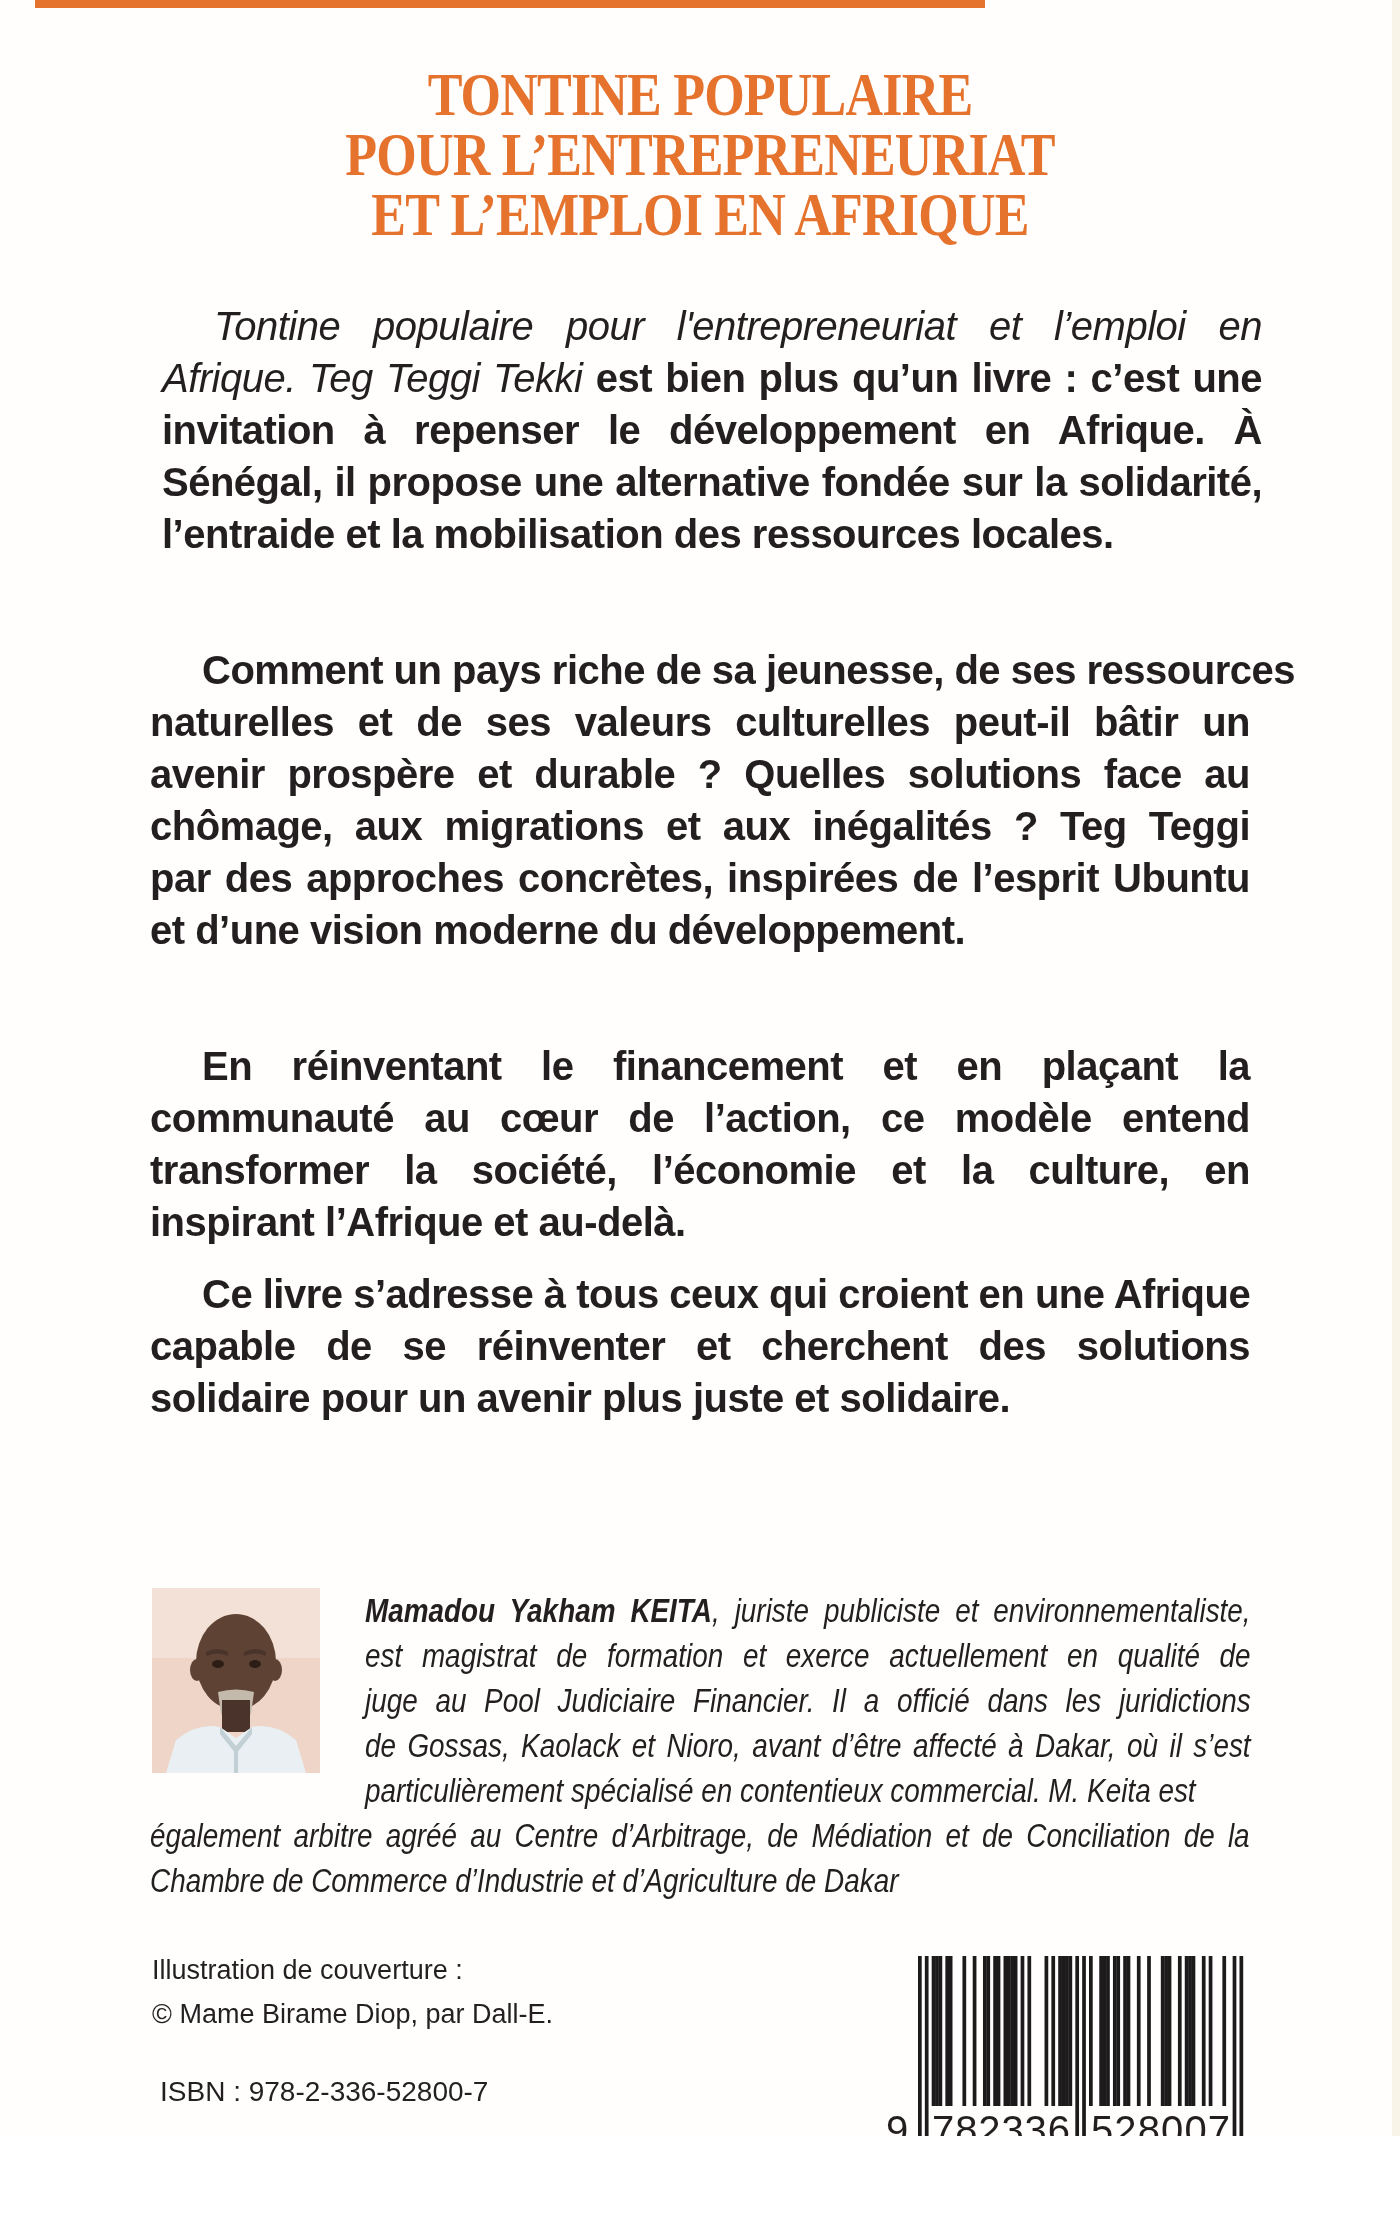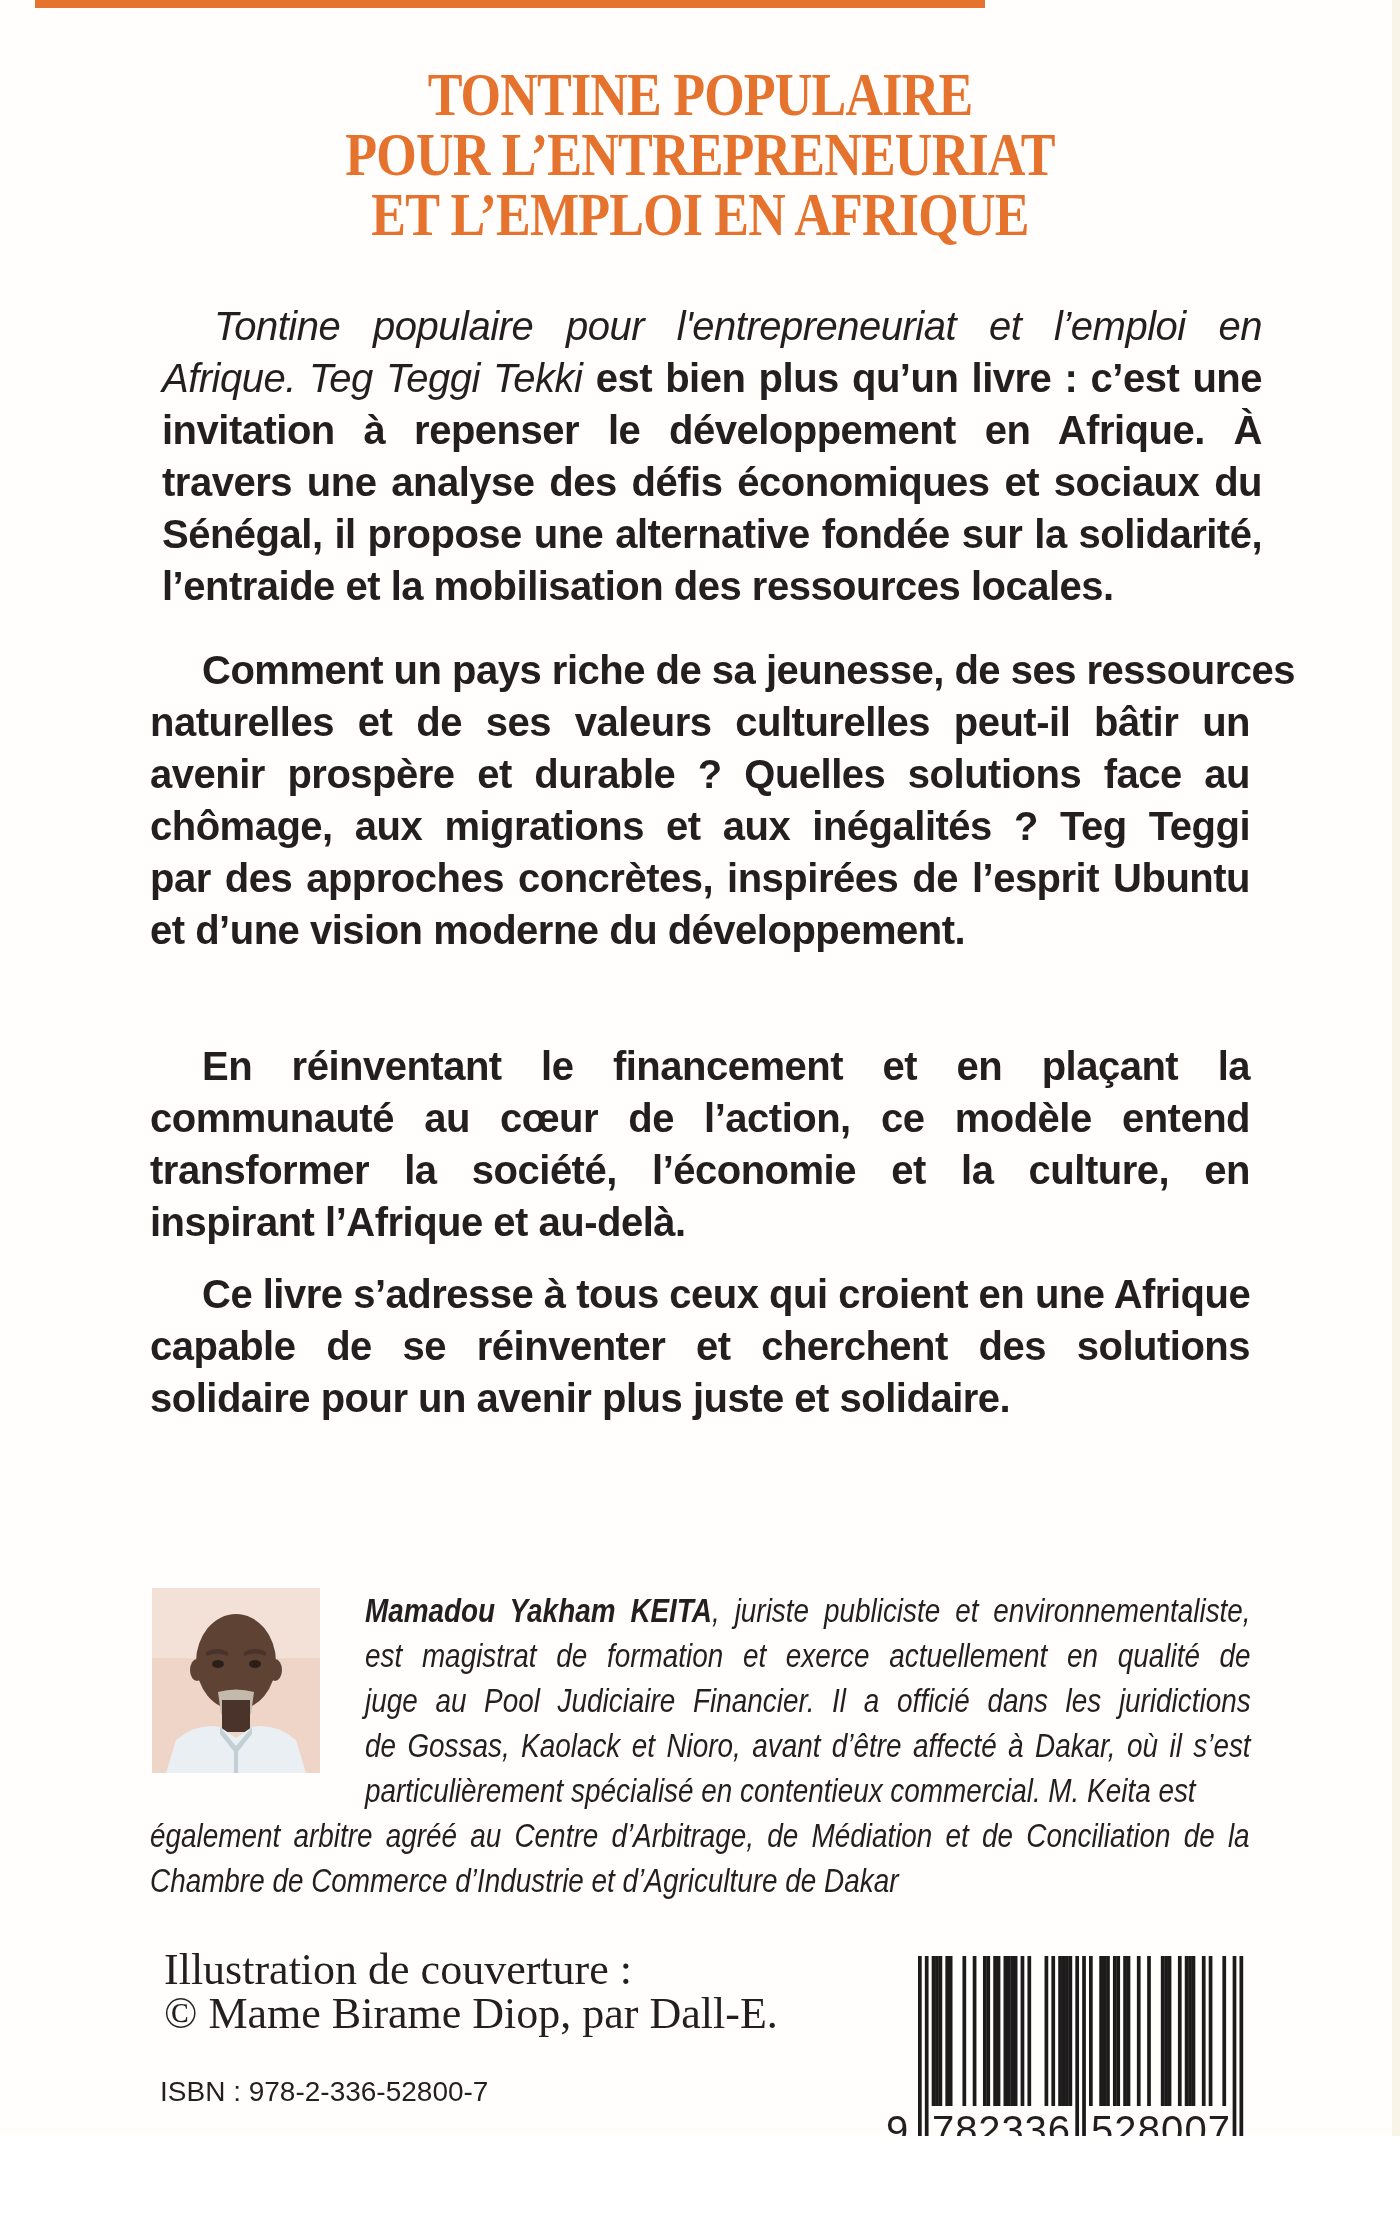--- a/index.html
+++ b/index.html
@@ -37,21 +37,21 @@
   
   #author-photo{position:absolute;left:152px;top:1588px;width:168px;height:185px;}
   .bio{
     font-size:34px;line-height:45px;font-style:italic;color:var(--ink);
     transform:scaleX(.82);transform-origin:0 0;
   }
   #bio-side{position:absolute;left:365px;top:1588px;width:1080px;}
   #bio-full{position:absolute;left:150px;top:1813px;width:1341px;}
 
   
-  #credits{position:absolute;left:164px;top:1948px;font-size:44px;line-height:44px;font-family:Liberation Serif, serif;}
+  #credits{position:absolute;left:152px;top:1948px;font-size:27px;line-height:44px;}
   #isbn{position:absolute;left:160px;top:2076px;font-size:28px;}
   #price{position:absolute;left:150px;top:2128px;font-size:72px;}
 
   
   #barcode{position:absolute;left:884px;top:1956px;width:380px;height:194px;}
   #barcode text{
     font-family:"Liberation Sans",sans-serif;font-size:40px;fill:var(--ink);
   }
 </style>
 </head>
@@ -66,21 +66,20 @@
   <div id="title">
     <div>TONTINE POPULAIRE</div>
     <div>POUR L’ENTREPRENEURIAT</div>
     <div>ET L’EMPLOI EN AFRIQUE</div>
   </div>
 
   <div id="para1" class="para">
       <div class="pline indent"><span class="seg-i">Tontine populaire pour l'entrepreneuriat et l’emploi en</span></div>
       <div class="pline"><span class="seg-i">Afrique. Teg Teggi Tekki </span><span class="seg-r">est bien plus qu’un livre : c’est une</span></div>
       <div class="pline"><span class="seg-r">invitation à repenser le développement en Afrique. À</span></div>
-      <div class="pline"><span class="seg-r">travers une analyse des défis économiques et sociaux du</span></div>
       <div class="pline"><span class="seg-r">Sénégal, il propose une alternative fondée sur la solidarité,</span></div>
       <div class="pline last"><span class="seg-r">l’entraide et la mobilisation des ressources locales.</span></div>
     </div>
   <div id="para2" class="para">
       <div class="pline indent"><span class="seg-r">Comment un pays riche de sa jeunesse, de ses ressources</span></div>
       <div class="pline"><span class="seg-r">naturelles et de ses valeurs culturelles peut-il bâtir un</span></div>
       <div class="pline"><span class="seg-r">avenir prospère et durable ? Quelles solutions face au</span></div>
       <div class="pline"><span class="seg-r">chômage, aux migrations et aux inégalités ? Teg Teggi</span></div>
       <div class="pline"><span class="seg-r">par des approches concrètes, inspirées de l’esprit Ubuntu</span></div>
       <div class="pline last"><span class="seg-r">et d’une vision moderne du développement.</span></div>

